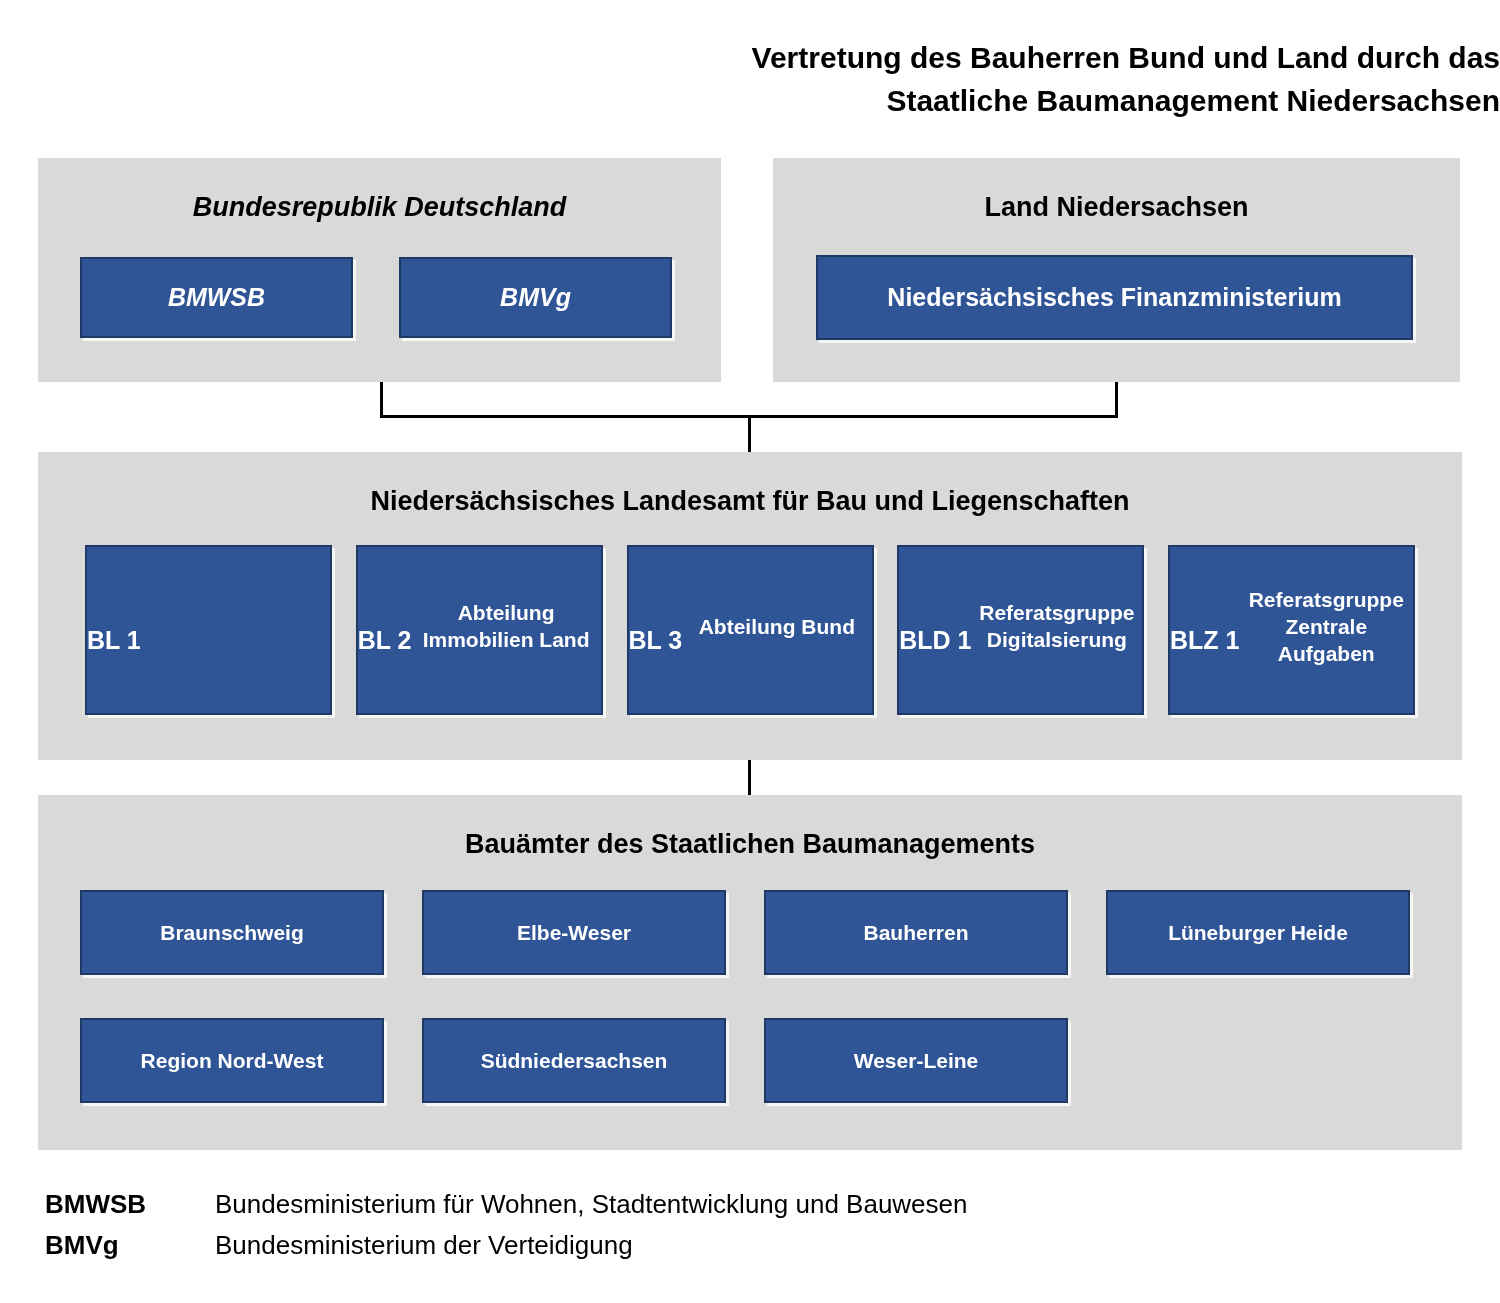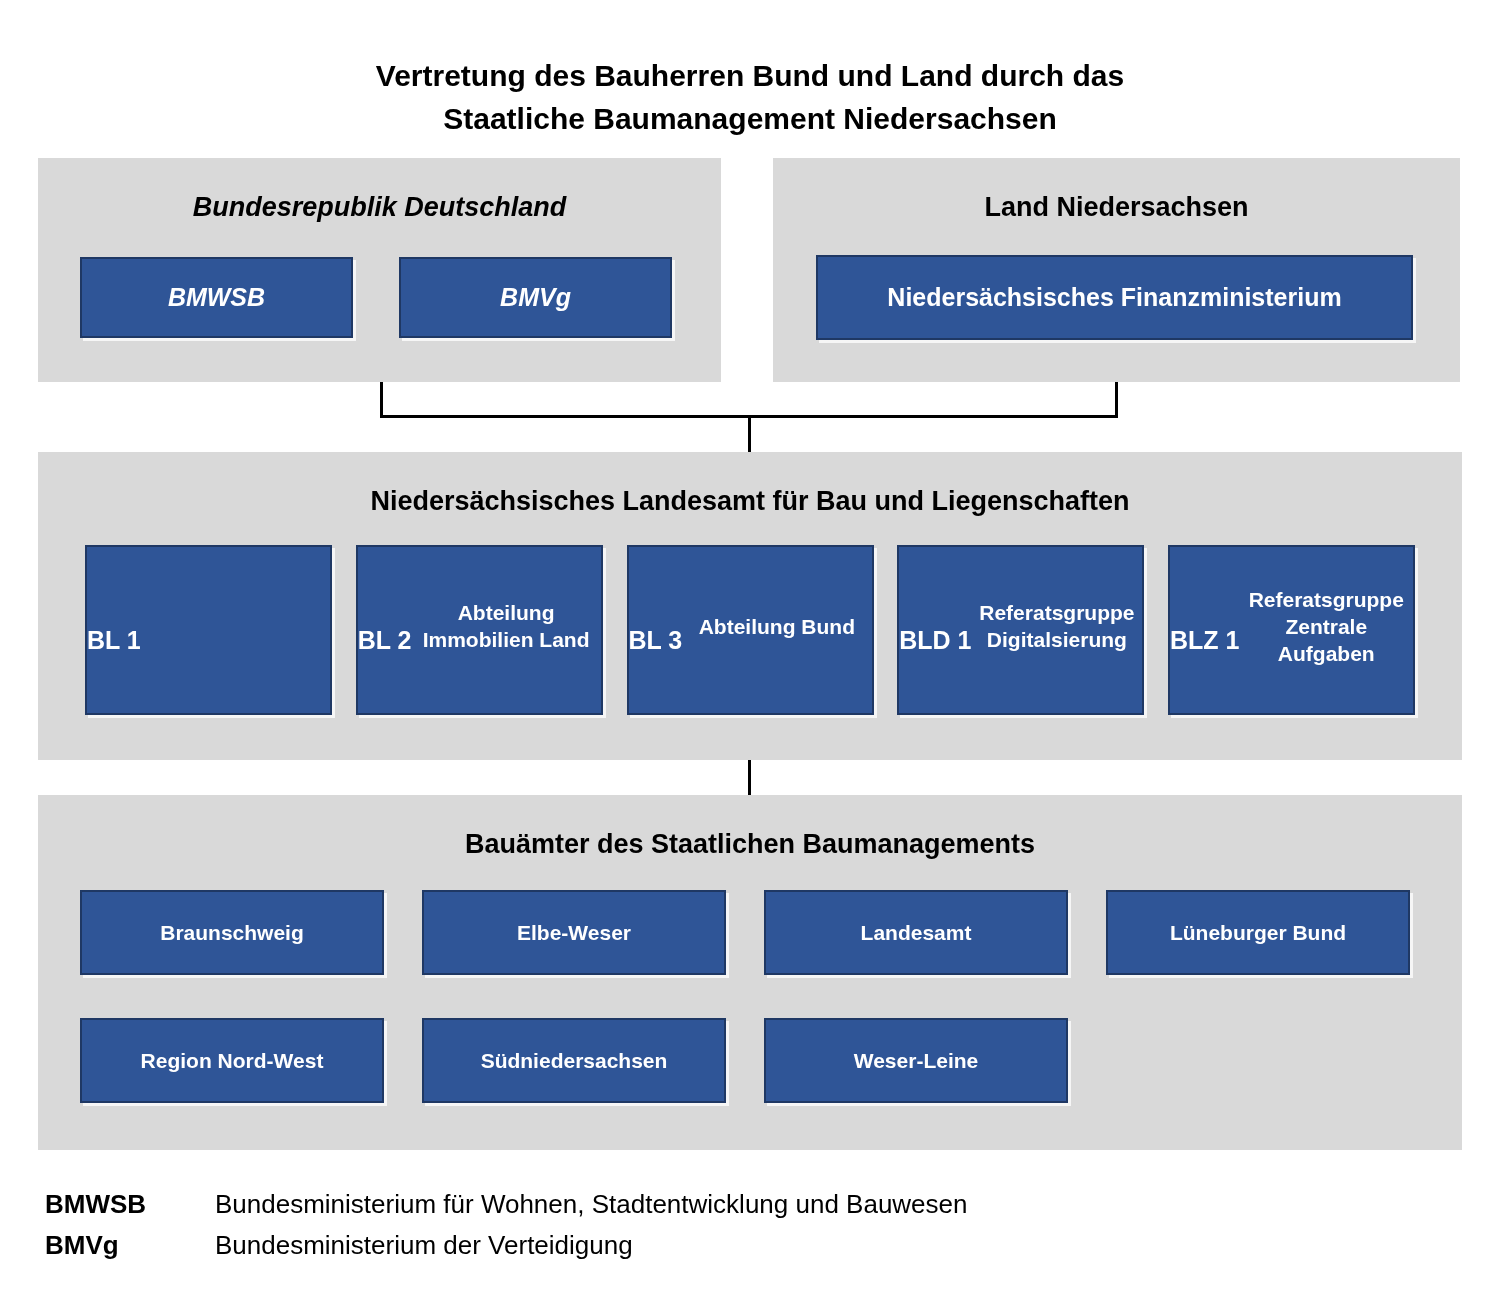--- a/index.html
+++ b/index.html
@@ -10,25 +10,24 @@
     background: #ffffff;
     font-family: "Liberation Sans", sans-serif;
     color: #000000;
     overflow: hidden;
   }
   .title {
     position: absolute;
     top: 36px;
     left: 0;
     width: 100%;
-    text-align: center;
+    text-align: right;
     font-size: 30px;
     font-weight: bold;
     line-height: 43px;
-    margin-top: 18px;
   }
   .panel {
     position: absolute;
     background: #d9d9d9;
     box-sizing: border-box;
   }
   .panel-header {
     width: 100%;
     text-align: center;
     font-size: 27px;
@@ -199,24 +198,24 @@
   <div class="panel" id="panel-baua">
     <div class="panel-header">Bauämter des Staatlichen Baumanagements</div>
     <div class="amt-row" id="amt-row-1">
       <div class="amt-box">
         <span>Braunschweig</span>
       </div>
       <div class="amt-box">
         <span>Elbe-Weser</span>
       </div>
       <div class="amt-box">
-        <span>Landesamt</span>
-      </div>
-      <div class="amt-box">
-        <span>Lüneburger Bund</span>
+        <span>Bauherren</span>
+      </div>
+      <div class="amt-box">
+        <span>Lüneburger Heide</span>
       </div>
     </div>
     <div class="amt-row" id="amt-row-2">
       <div class="amt-box">
         <span>Region Nord-West</span>
       </div>
       <div class="amt-box">
         <span>Südniedersachsen</span>
       </div>
       <div class="amt-box">

